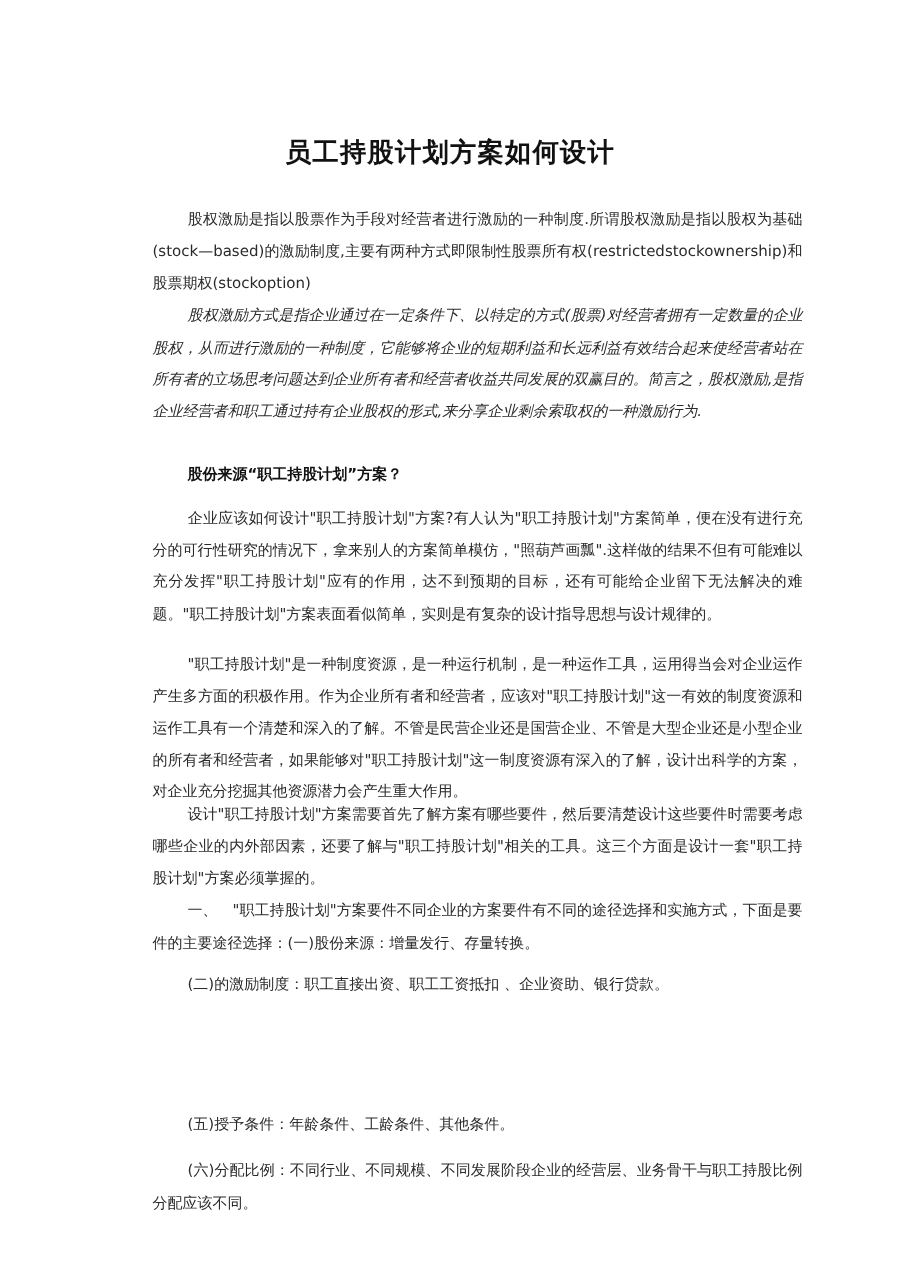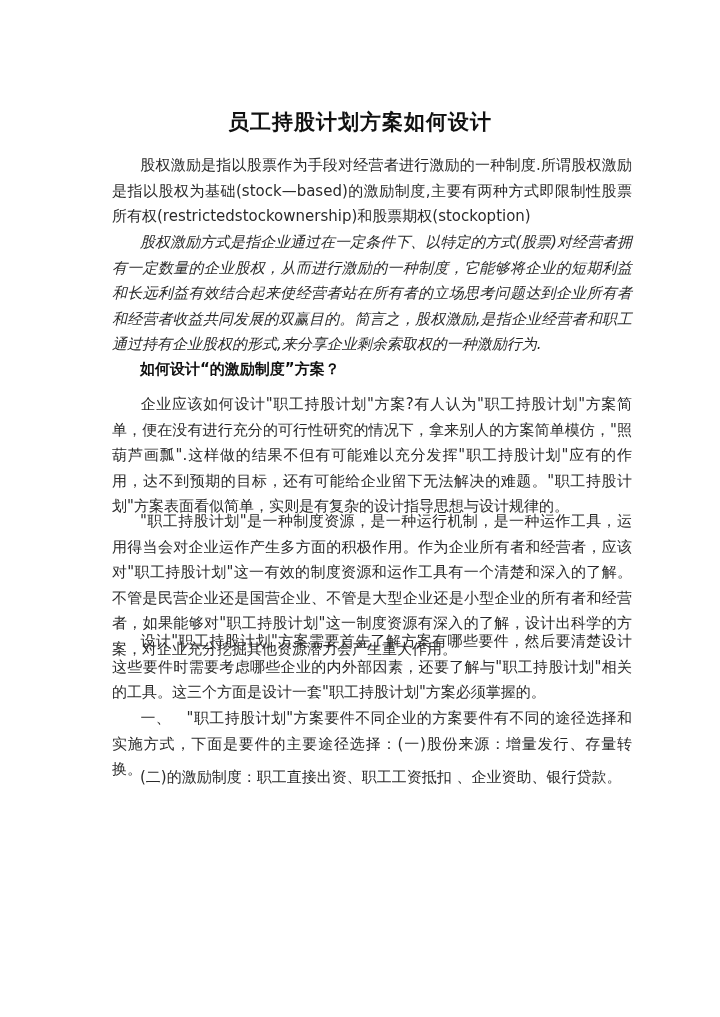--- a/index.html
+++ b/index.html
@@ -1,40 +1,42 @@
 <!DOCTYPE html>
 <html><head>
 <meta charset="utf-8">
 <style>
   html, body { margin: 0; padding: 0; background: #ffffff; }
   body { width: 720px; height: 1017px; position: relative; overflow: hidden; color: #222; font-family: "DejaVu Sans", "Liberation Sans", sans-serif; }
   .page { position: absolute; left: 0; top: 16px; width: 720px; height: 1017px; background: #fff; }
   .title { position: absolute; left: 0; width: 720px; top: 92px; text-align: center; font-size: 21px; font-weight: bold; color: #111; letter-spacing: 1px; font-family: "DejaVu Serif", "Liberation Serif", serif; }
-  .para { position: absolute; left: 108px; width: 520px; font-size: 15px; line-height: 25.5px; color: #2a2a2a; margin: 4px; text-align: justify; }
+  .para { position: absolute; left: 108px; width: 520px; font-size: 12px; line-height: 25.5px; color: #2a2a2a; margin: 14px; text-align: justify; }
   .para .indent { display: inline-block; width: 28px; }
   .heading { font-weight: bold; color: #111; }
 </style>
 </head>
 <body>
 
 <div class="page">
   <div class="title">员工持股计划方案如何设计</div>
 
   <p class="para" style="top:133px;"><span class="indent"></span><span>股权激励是指以股票作为手段对经营者进行激励的一种制度.所谓股权激励是指以股权为基础(stock—based)的激励制度,主要有两种方式即限制性股票所有权(restrictedstockownership)和股票期权(stockoption)</span></p>
 
   <p class="para" style="top:210px;font-style:italic;"><span class="indent"></span><span>股权激励方式是指企业通过在一定条件下、以特定的方式(股票)对经营者拥有一定数量的企业股权，从而进行激励的一种制度，它能够将企业的短期利益和长远利益有效结合起来使经营者站在所有者的立场思考问题达到企业所有者和经营者收益共同发展的双赢目的。简言之，股权激励,是指企业经营者和职工通过持有企业股权的形式,来分享企业剩余索取权的一种激励行为.</span></p>
 
-  <p class="para heading" style="top:337px;"><span class="indent"></span><span>如何设计“的激励制度”方案？</span></p>
+  <p class="para heading" style="top:337px;"><span class="indent"></span><span>股份来源“职工持股计划”方案？</span></p>
 
   <p class="para" style="top:372px;"><span class="indent"></span><span>企业应该如何设计"职工持股计划"方案?有人认为"职工持股计划"方案简单，便在没有进行充分的可行性研究的情况下，拿来别人的方案简单模仿，"照葫芦画瓢".这样做的结果不但有可能难以充分发挥"职工持股计划"应有的作用，达不到预期的目标，还有可能给企业留下无法解决的难题。"职工持股计划"方案表面看似简单，实则是有复杂的设计指导思想与设计规律的。</span></p>
 
   <p class="para" style="top:489px;"><span class="indent"></span><span>"职工持股计划"是一种制度资源，是一种运行机制，是一种运作工具，运用得当会对企业运作产生多方面的积极作用。作为企业所有者和经营者，应该对"职工持股计划"这一有效的制度资源和运作工具有一个清楚和深入的了解。不管是民营企业还是国营企业、不管是大型企业还是小型企业的所有者和经营者，如果能够对"职工持股计划"这一制度资源有深入的了解，设计出科学的方案，对企业充分挖掘其他资源潜力会产生重大作用。</span></p>
 
   <p class="para" style="top:609px;"><span class="indent"></span><span>设计"职工持股计划"方案需要首先了解方案有哪些要件，然后要清楚设计这些要件时需要考虑哪些企业的内外部因素，还要了解与"职工持股计划"相关的工具。这三个方面是设计一套"职工持股计划"方案必须掌握的。</span></p>
 
   <p class="para" style="top:686px;"><span class="indent"></span><span>一、　"职工持股计划"方案要件不同企业的方案要件有不同的途径选择和实施方式，下面是要件的主要途径选择：(一)股份来源：增量发行、存量转换。</span></p>
 
   <p class="para" style="top:745px;"><span class="indent"></span><span>(二)的激励制度：职工直接出资、职工工资抵扣 、企业资助、银行贷款。</span></p>
 
 
 
+  <p class="para" style="top:857px;"><span class="indent"></span><span>(五)授予条件：年龄条件、工龄条件、其他条件。</span></p>
 
+  <p class="para" style="top:894px;"><span class="indent"></span><span>(六)分配比例：不同行业、不同规模、不同发展阶段企业的经营层、业务骨干与职工持股比例分配应该不同。</span></p>
 </div>
 
 </body></html>

